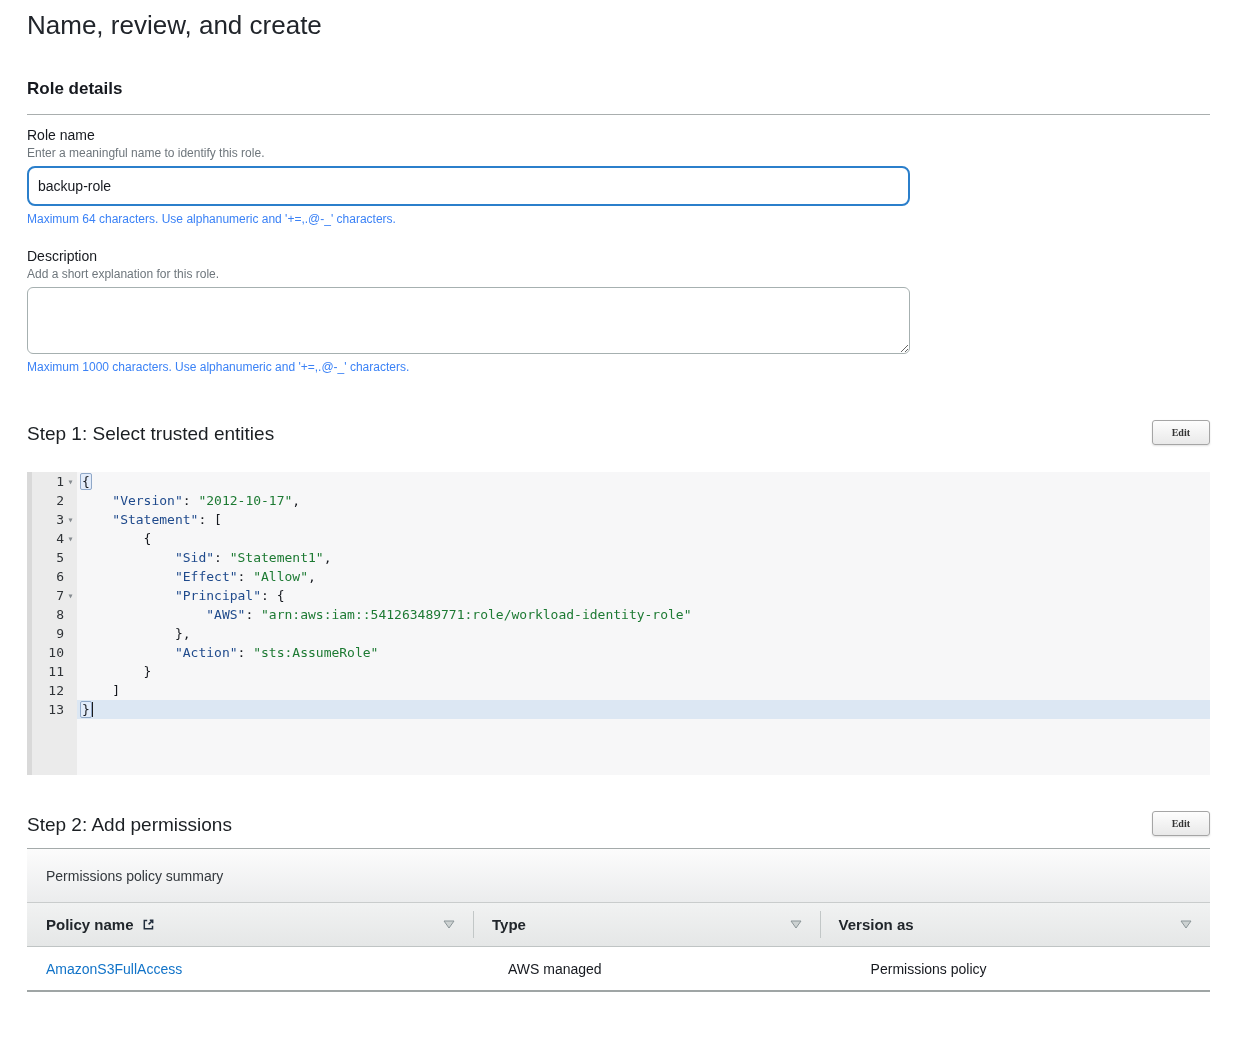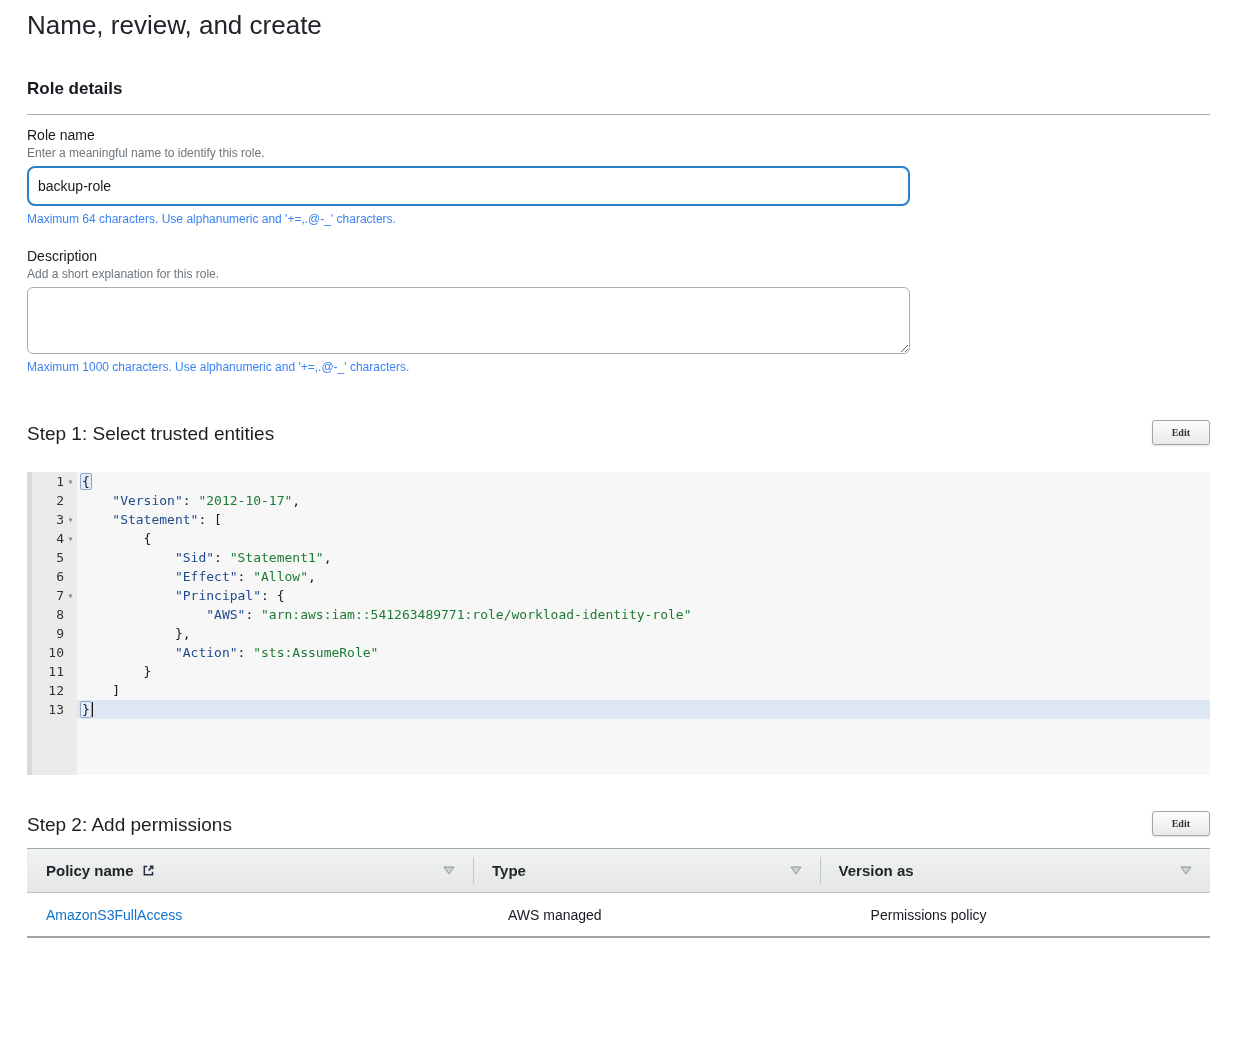--- a/index.html
+++ b/index.html
@@ -231,20 +231,23 @@
       </div>
     </div>
 
   <div class="step-row second">
     <h3 class="step-heading">Step 2: Add permissions</h3>
     <button class="edit-btn">Edit</button>
   </div>
   <hr class="divider dark">
 
   <div>
+    <div class="panel-header">
+      <span>Permissions policy summary</span>
+    </div>
 
     <div class="thead">
       <div class="th col-1">
         <span>Policy name</span>
         <span class="ext-icon">
           <svg width="15" height="15" viewBox="0 0 15 15" fill="none" stroke="#232f3e" stroke-width="1.5">
             <path d="M6.2 3.5 H3.3 V11.7 H11.5 V8.8"></path>
             <path d="M8.8 3.3 H11.7 V6.2"></path>
             <path d="M11.4 3.6 L7.6 7.4"></path>
           </svg>

